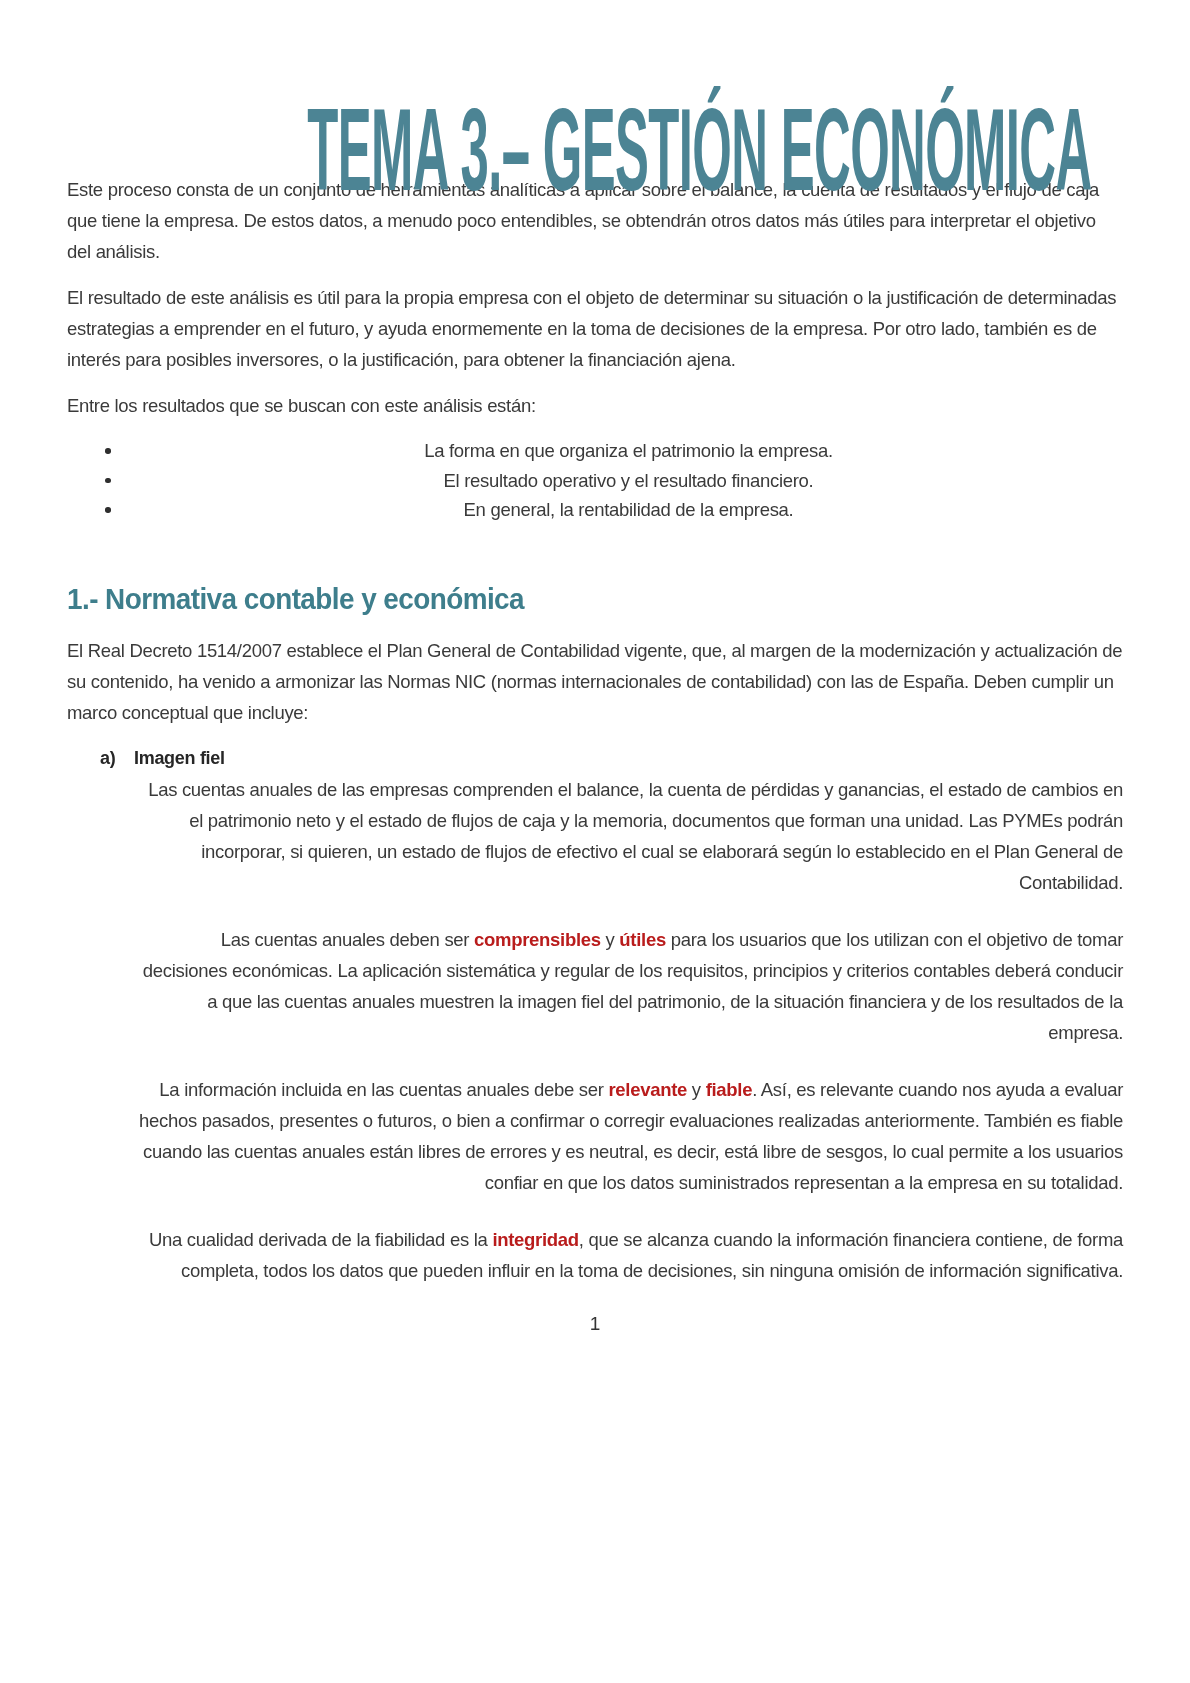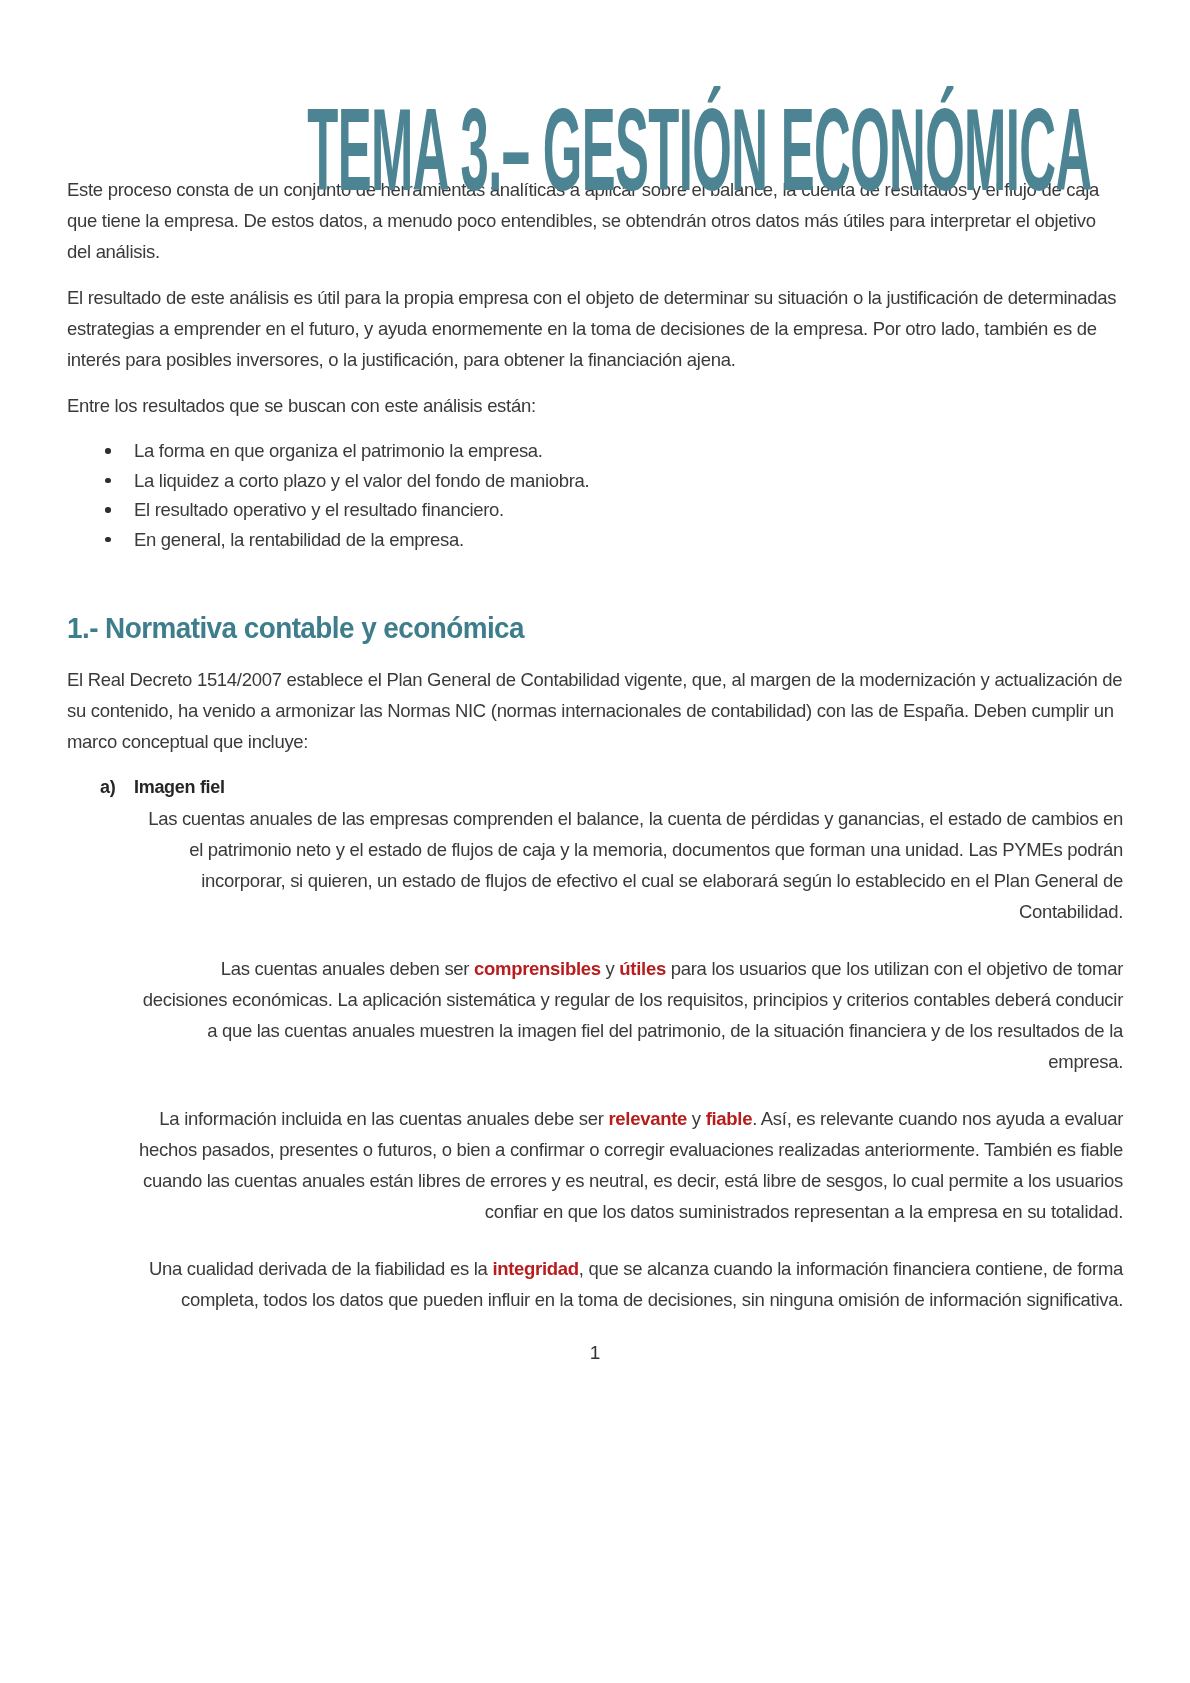--- a/index.html
+++ b/index.html
@@ -45,20 +45,21 @@
     font-size:18.5px;
     line-height:31px;
     letter-spacing:-0.3px;
   }
   .intro-first{margin-top:54px;}
 
   ul.results-list{
     list-style:none;
     margin:8px 0 0 0;
     padding:0;
+    text-align:center;
   }
   ul.results-list li{
     position:relative;
     padding-left:67px;
     font-size:18.5px;
     line-height:29.5px;
     letter-spacing:-0.3px;
   }
   ul.results-list .dot{
     position:absolute;
@@ -129,24 +130,20 @@
 
     <p class="body-p">Entre los resultados que se buscan con este análisis están:</p>
 
     <ul class="results-list">
       <li>
         <span class="dot"></span>
         <span>La forma en que organiza el patrimonio la empresa.</span>
       </li>
       <li>
         <span class="dot"></span>
-        <span>La liquidez a corto plazo y el valor del fondo de maniobra.</span>
-      </li>
-      <li>
-        <span class="dot"></span>
         <span>El resultado operativo y el resultado financiero.</span>
       </li>
       <li>
         <span class="dot"></span>
         <span>En general, la rentabilidad de la empresa.</span>
       </li>
     </ul>
 
     <h2 class="section-heading">
       <span class="t">1.- Normativa contable y económica</span>

